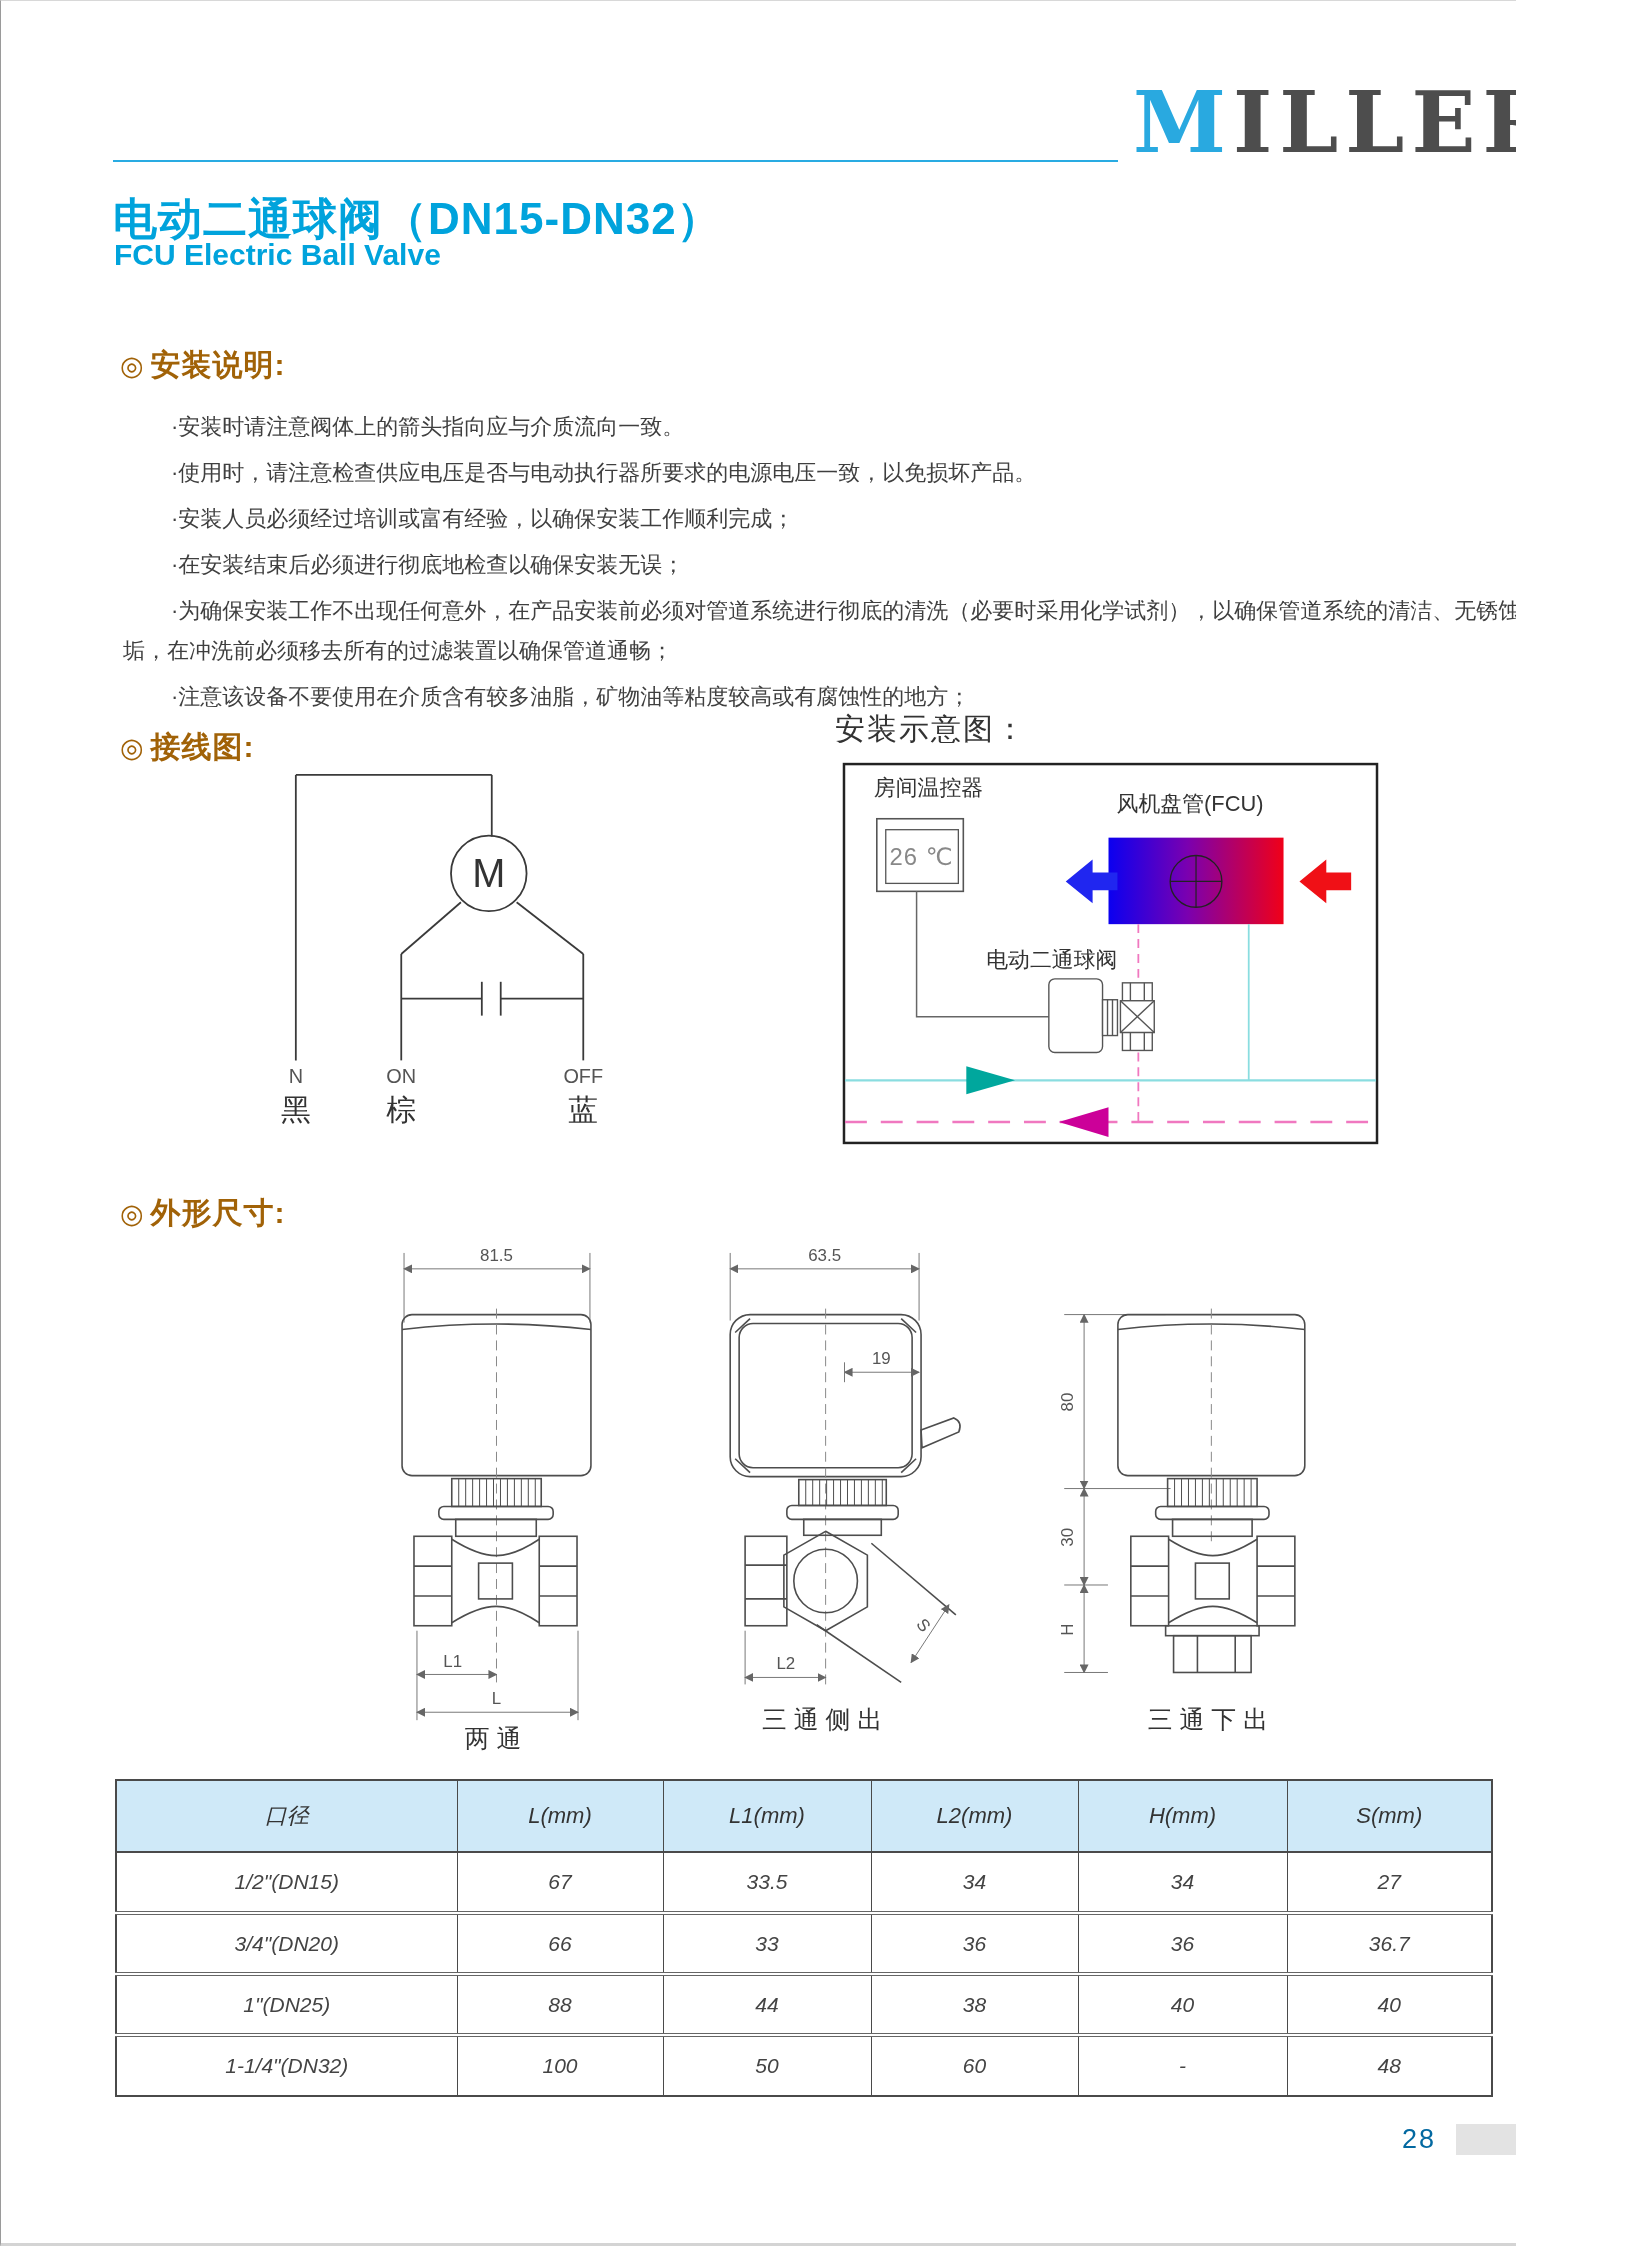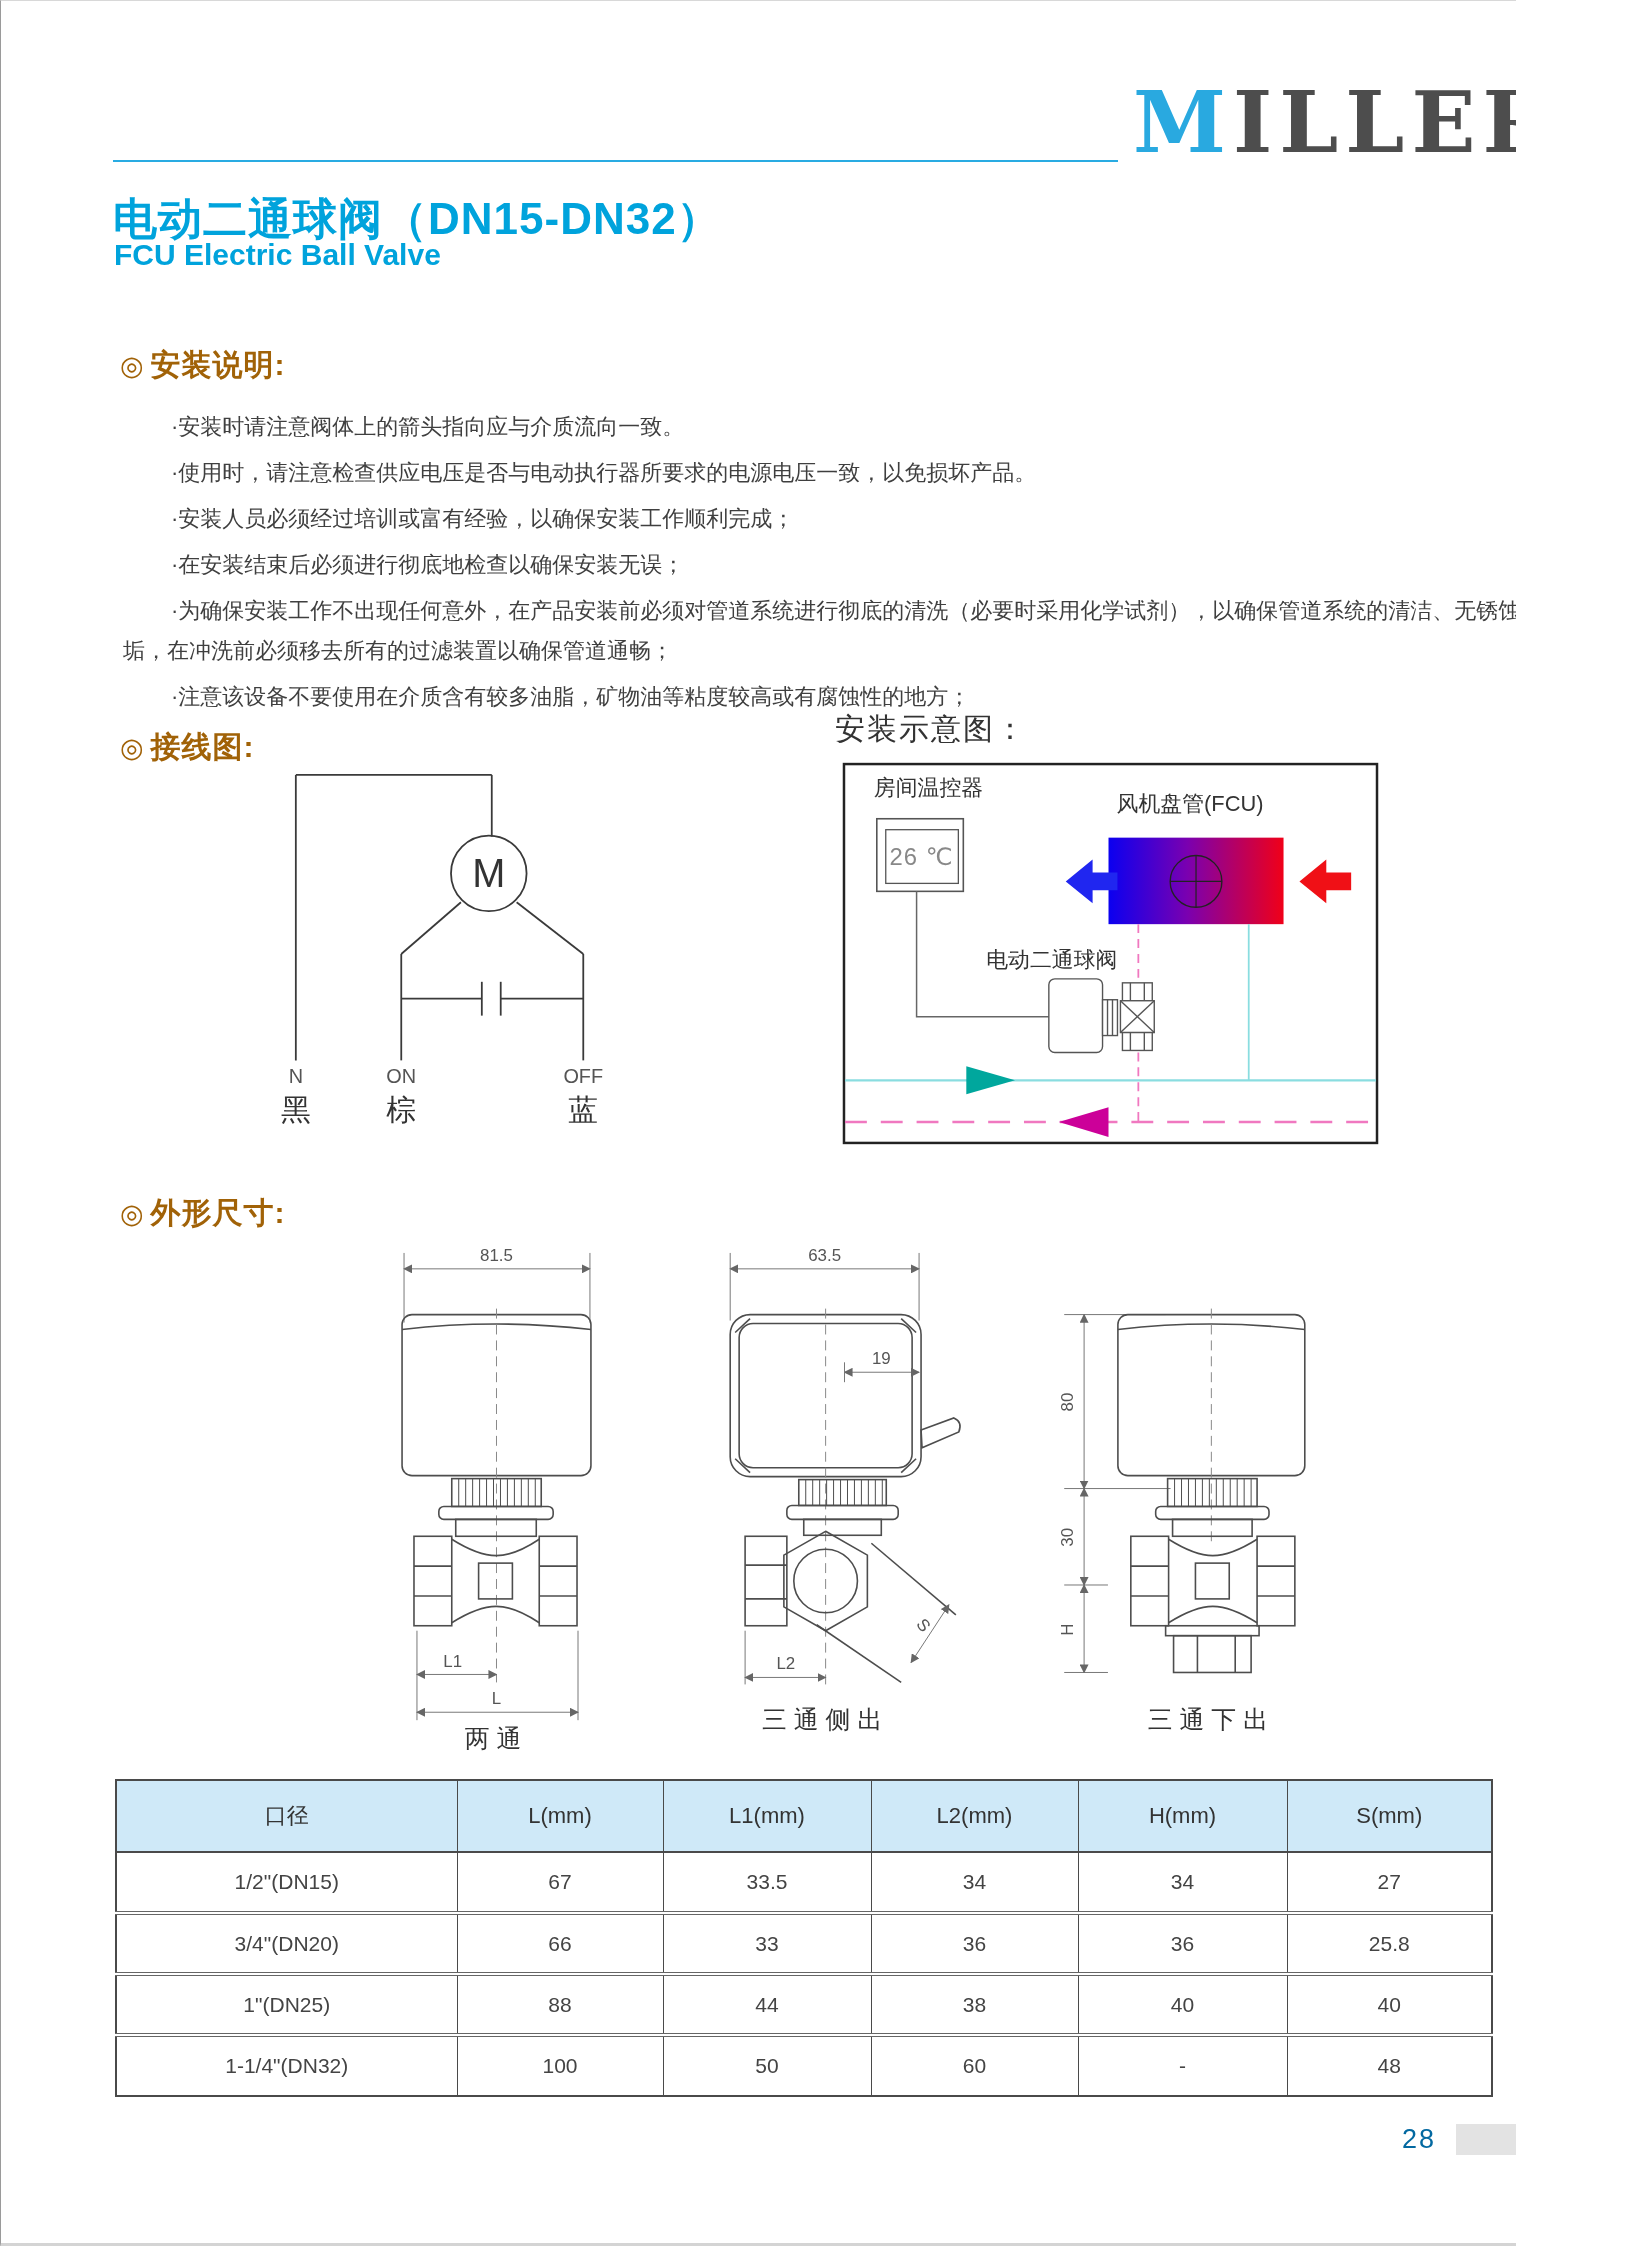--- a/index.html
+++ b/index.html
@@ -38,21 +38,21 @@
     { stroke:#4d4d4d; fill:none; stroke-width:1.6; }
   .tech .dim  { stroke:#777; stroke-width:1; }
   .tech .cdash{ stroke:#888; stroke-width:1; stroke-dasharray:10 6; }
   .tech .h    { stroke:#4d4d4d; stroke-width:1; }
   .tech .dimtext { fill:#555; stroke:none; font-size:17px; text-anchor:middle; }
   .tech .cap { fill:#333; stroke:none; font-size:25px; text-anchor:middle; letter-spacing:7px; }
   .wir line, .wir circle { stroke:#3a3a3a; fill:none; stroke-width:1.8; }
   .wir text { stroke:none; }
 
   
-  .spec { position:absolute; left:114px; top:1778px; }
+  .spec { position:absolute; left:114px; top:1778px;font-style:italic; }
   .spec table { border-collapse:collapse; table-layout:fixed; width:1376px; border:2px solid #4a4a4a; }
   .spec th { background:#cfe9f8; font-weight:normal; font-size:22px; color:#333;
              border:1.5px solid #4a4a4a; border-bottom:2px solid #4a4a4a; height:72px; text-align:center; }
   .spec td { font-size:21px; color:#444; border-left:1.5px solid #4a4a4a; border-right:1.5px solid #4a4a4a;
              border-bottom:4px double #666; height:61px; text-align:center; background:#fff; }
   .spec tr:last-child td { border-bottom:none; }
 
   .pagenum { position:absolute; left:1401px; top:2123px; font-size:27px; color:#0369a1; letter-spacing:2px; }
   .footbar { position:absolute; left:1455px; top:2123px; width:186px; height:31px; background:#e3e3e3; }
 </style>
@@ -318,21 +318,21 @@
         <td>34</td>
         <td>34</td>
         <td>27</td>
       </tr>
       <tr>
         <td>3/4"(DN20)</td>
         <td>66</td>
         <td>33</td>
         <td>36</td>
         <td>36</td>
-        <td>25.8</td>
+        <td>36.7</td>
       </tr>
       <tr>
         <td>1"(DN25)</td>
         <td>88</td>
         <td>44</td>
         <td>38</td>
         <td>40</td>
         <td>40</td>
       </tr>
       <tr>

